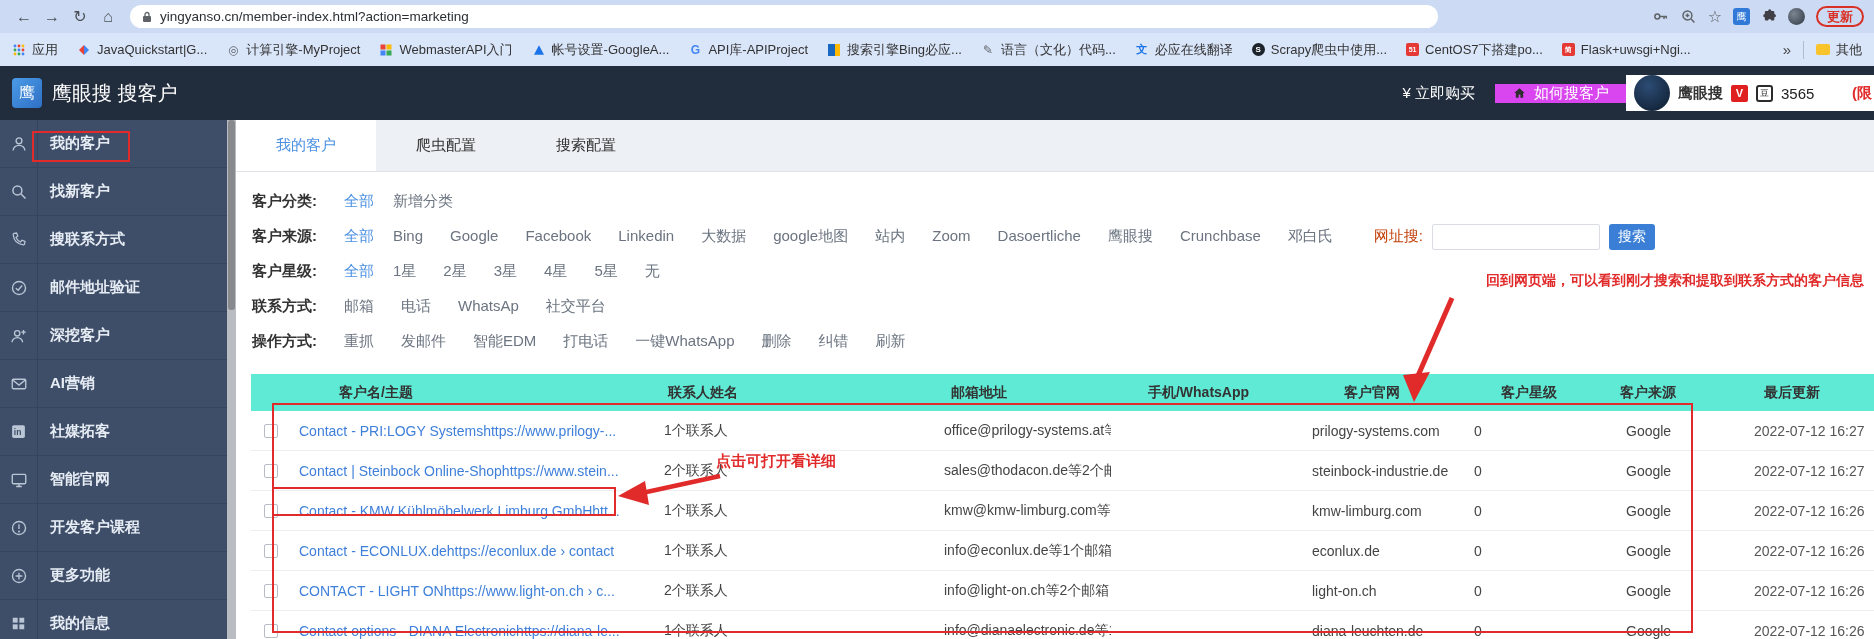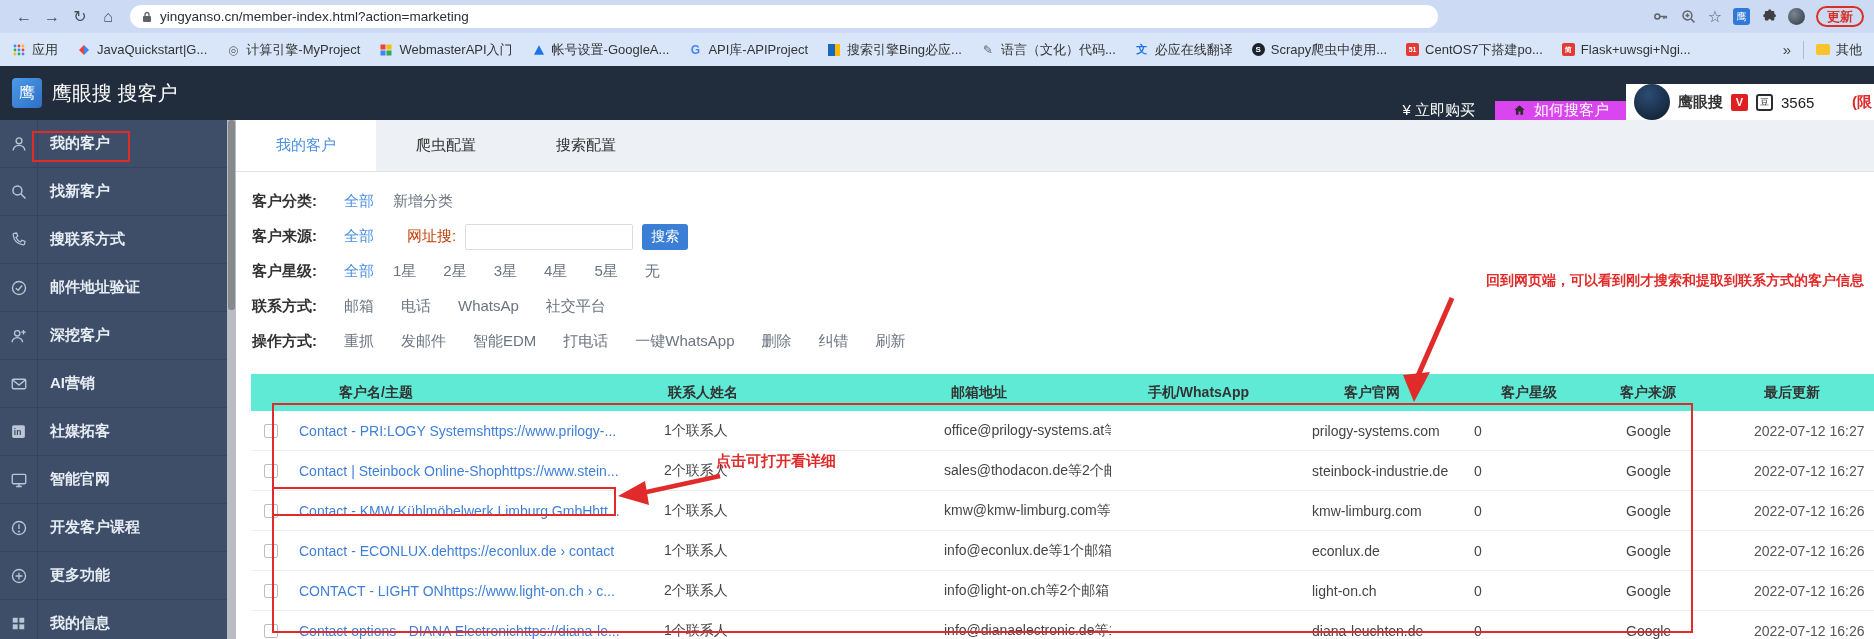--- a/index.html
+++ b/index.html
@@ -31,21 +31,21 @@
   .bm-overflow { margin-left:auto; display:flex; align-items:center; gap:12px; }
   .chev { font-size:15px; color:#444; }
   .vsep { width:1px; height:18px; background:#aebbd2; }
   .folder { width:14px; height:11px; background:#f9c32c; border-radius:2px; }
 
   
   .app-header { height:54px; background:#212d3d; display:flex; align-items:stretch; }
   .brand { display:flex; align-items:center; gap:10px; padding-left:12px; }
   .logo { width:30px; height:30px; border-radius:4px; background:linear-gradient(135deg,#4a9be8,#2f6fc4); color:#fff; font-size:16px; display:flex; align-items:center; justify-content:center; }
   .app-title { color:#fff; font-size:20px; }
-  .header-right { margin-left:auto; display:flex; align-items:flex-end; }
+  .header-right { margin-left:auto; display:flex; align-items:center; }
   .buy-link { color:#fff; font-size:15px; display:flex; align-items:center; padding:0 20px; cursor:pointer; }
   .howto { background:#d946ef; color:#fff; font-size:15px; display:flex; align-items:center; gap:7px; padding:0 17px; cursor:pointer; }
   .user-panel { background:#fff; width:248px; display:flex; align-items:center; gap:8px; padding:0 8px; position:relative; overflow:hidden; }
   .user-avatar { width:36px; height:36px; border-radius:50%; background:radial-gradient(circle at 40% 30%, #2c4c74, #0d1b2c); flex:0 0 auto; }
   .user-name { color:#333; font-size:15px; font-weight:bold; }
   .v-badge { width:17px; height:17px; background:#e02020; color:#fff; font-size:11px; font-weight:bold; border-radius:2px; display:flex; align-items:center; justify-content:center; }
   .bean-badge { width:17px; height:17px; border:2px solid #2b2b2b; border-radius:3px; background:#fff; color:#2b2b2b; font-size:9px; display:flex; align-items:center; justify-content:center; }
   .user-count { color:#222; font-size:15px; }
   .promo-clip { position:absolute; right:2px; color:#e12b2b; font-size:15px; font-weight:bold; white-space:nowrap; }
 
@@ -387,20 +387,21 @@
 
       <div class="filters">
         <div class="frow">
           <span class="flabel">客户分类:</span>
           <span class="opt-active">全部</span>
           <span><span class="opt">新增分类</span></span>
         </div>
         <div class="frow">
           <span class="flabel">客户来源:</span>
           <span class="opt-active">全部</span>
+          <span><span class="opt">Bing</span><span class="opt">Google</span><span class="opt">Facebook</span><span class="opt">Linkedin</span><span class="opt">大数据</span><span class="opt">google地图</span><span class="opt">站内</span><span class="opt">Zoom</span><span class="opt">Dasoertliche</span><span class="opt">鹰眼搜</span><span class="opt">Crunchbase</span><span class="opt">邓白氏</span></span>
           <span class="url-search">
             <span class="url-label">网址搜:</span>
             <input class="url-input" type="text" value="" style="">
             <button class="search-btn">搜索</button>
           </span>
         </div>
         <div class="frow">
           <span class="flabel">客户星级:</span>
           <span class="opt-active">全部</span>
           <span><span class="opt">1星</span><span class="opt">2星</span><span class="opt">3星</span><span class="opt">4星</span><span class="opt">5星</span><span class="opt">无</span></span>

